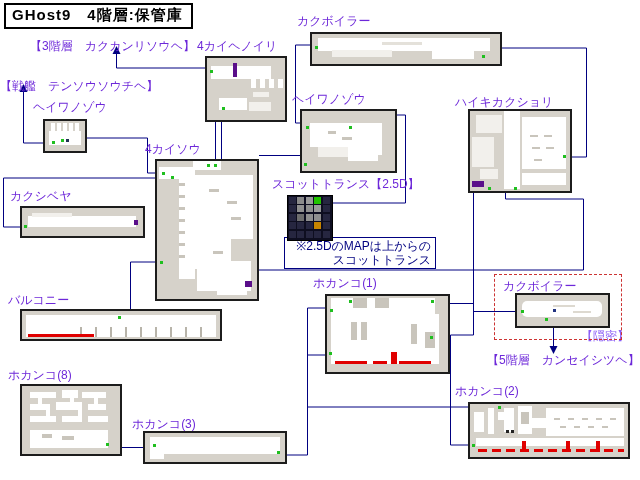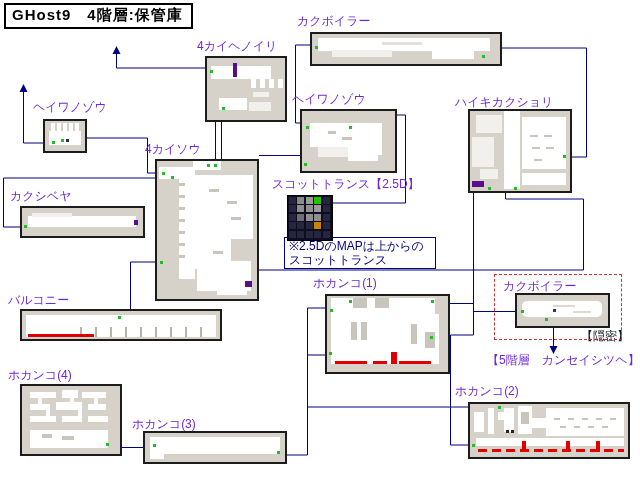--- a/index.html
+++ b/index.html
@@ -1,27 +1,27 @@
 <!DOCTYPE html>
 <html><head>
 <meta charset="utf-8">
 <style>
   html,body{margin:0;padding:0;background:#fff;}
   #stage{position:relative;width:640px;height:480px;background:#ffffff;overflow:hidden;
          font-family:"Liberation Sans",sans-serif;color:#000;}
   .lbl{position:absolute;font-size:12px;line-height:14px;white-space:nowrap;color:#6d28d9;}
-  .lbl.red{color:#0f172a;}
+  .lbl.red{color:#8b5cf6;}
   #title-box{position:absolute;left:4px;top:3px;border:2px solid #000;background:#fff;
              padding:1px 8px 2px 6px;font-size:15px;font-weight:bold;letter-spacing:1px;}
   .map{position:absolute;border:2px solid #1c1c1c;background:#d6d2ca;box-sizing:border-box;}
   .map svg{display:block;}
   #scott-map{border:1px solid #000;background:#0e0e20;}
   #server-dashed-box{position:absolute;border:1px dashed #cc3333;background:transparent;}
   #note-box{position:absolute;border:1px solid #000080;color:#000080;background:#fff;
-            font-size:12px;line-height:14px;text-align:left;padding:1px 4px;}
+            font-size:12px;line-height:14px;text-align:right;padding:1px 4px;}
   #lines{position:absolute;left:0;top:0;pointer-events:none;}
 </style>
 </head>
 <body>
 
 <div id="stage">
 
   <svg id="lines" width="640" height="480">
     <g fill="none" stroke="#000080" stroke-width="1">
       <polyline points="205,68 116.5,68 116.5,52"></polyline>
@@ -47,35 +47,37 @@
     </g>
     <g fill="#000080" stroke="none">
       <polygon points="112.5,54 120.5,54 116.5,46"></polygon>
       <polygon points="19.5,92 27.5,92 23.5,84"></polygon>
       <polygon points="549.5,346 557.5,346 553.5,354"></polygon>
     </g>
   </svg>
 
   <div id="title-box">GHost9　4階層:保管庫</div>
 
+  <div class="lbl" style="left:30px;top:39px">【3階層　カクカンリソウヘ】</div>
+  <div class="lbl" style="left:0px;top:79px">【戦艦　テンソウソウチヘ】</div>
   <div class="lbl" style="left:487px;top:353px">【5階層　カンセイシツヘ】</div>
 
   <div class="lbl" style="left:197px;top:39px">4カイヘノイリ</div>
   <div class="lbl" style="left:297px;top:14px">カクボイラー</div>
   <div class="lbl" style="left:33px;top:100px">ヘイワノゾウ</div>
   <div class="lbl" style="left:292px;top:92px">ヘイワノゾウ</div>
   <div class="lbl" style="left:455px;top:95px">ハイキカクショリ</div>
   <div class="lbl" style="left:145px;top:142px">4カイソウ</div>
   <div class="lbl" style="left:10px;top:189px">カクシベヤ</div>
   <div class="lbl" style="left:272px;top:177px">スコットトランス【2.5D】</div>
   <div class="lbl" style="left:8px;top:293px">バルコニー</div>
   <div class="lbl" style="left:313px;top:276px">ホカンコ(1)</div>
   <div class="lbl" style="left:503px;top:279px">カクボイラー</div>
   <div class="lbl red" style="left:581px;top:329px">【隠密】</div>
-  <div class="lbl" style="left:8px;top:368px">ホカンコ(4)</div>
+  <div class="lbl" style="left:8px;top:368px">ホカンコ(8)</div>
   <div class="lbl" style="left:132px;top:417px">ホカンコ(3)</div>
   <div class="lbl" style="left:455px;top:384px">ホカンコ(2)</div>
 
   <div id="note-box" style="left:284px;top:237px;width:142px">
     <div>※2.5DのMAPは上からの</div>
     <div>スコットトランス</div>
   </div>
 
   <div id="server-dashed-box" style="left:494px;top:274px;width:126px;height:64px"></div>
 

